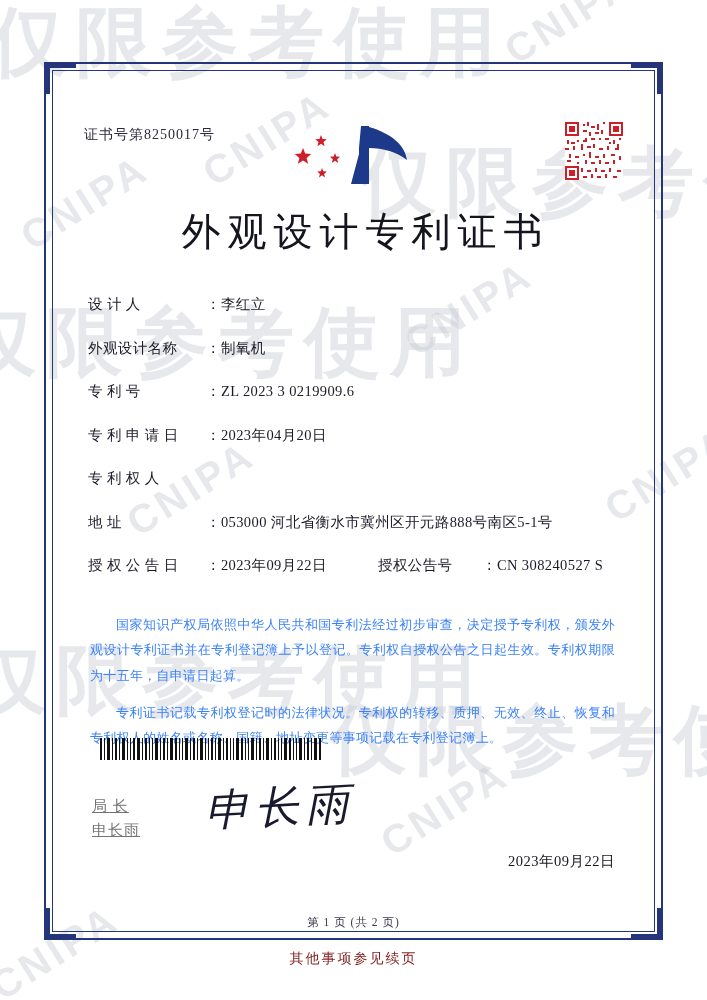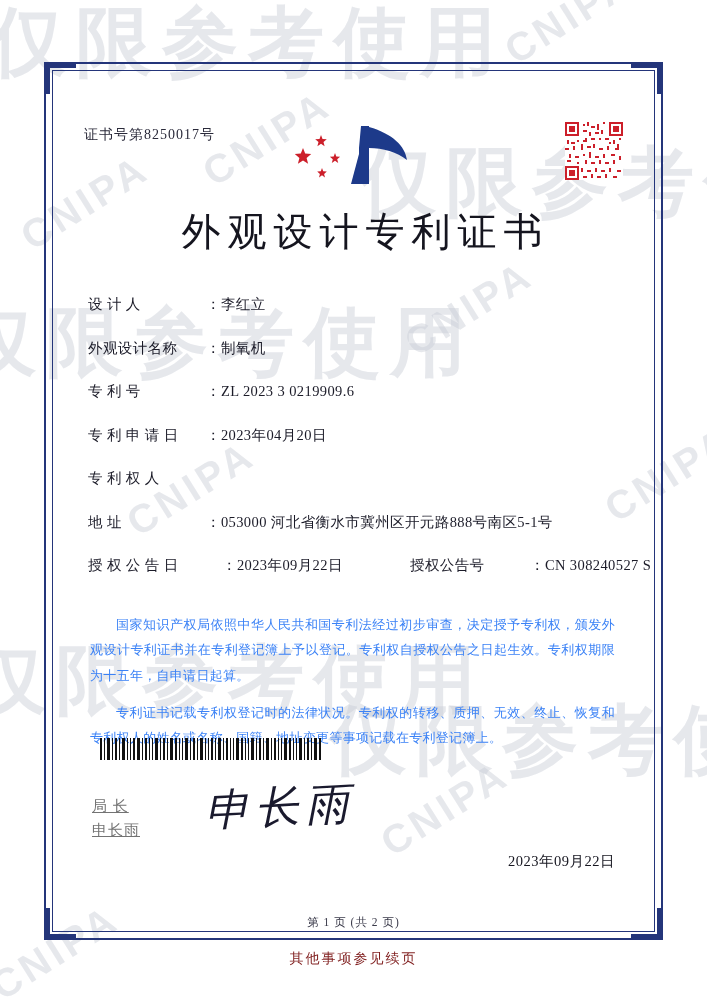--- a/index.html
+++ b/index.html
@@ -134,21 +134,21 @@
     width: 118px;
     flex: 0 0 118px;
     display: flex;
     justify-content: space-between;
     white-space: nowrap;
   }
   .field .val {
     flex: 1;
     white-space: nowrap;
   }
-  .field.dual { justify-content: flex-start; gap: 16px; }
+  .field.dual { justify-content: flex-start; }
   .field.dual .lbl2 {
     width: 104px;
     flex: 0 0 104px;
     margin-left: 22px;
     display: flex;
     justify-content: space-between;
     white-space: nowrap;
   }
   .field.dual .val1 {
     flex: 0 0 150px;

